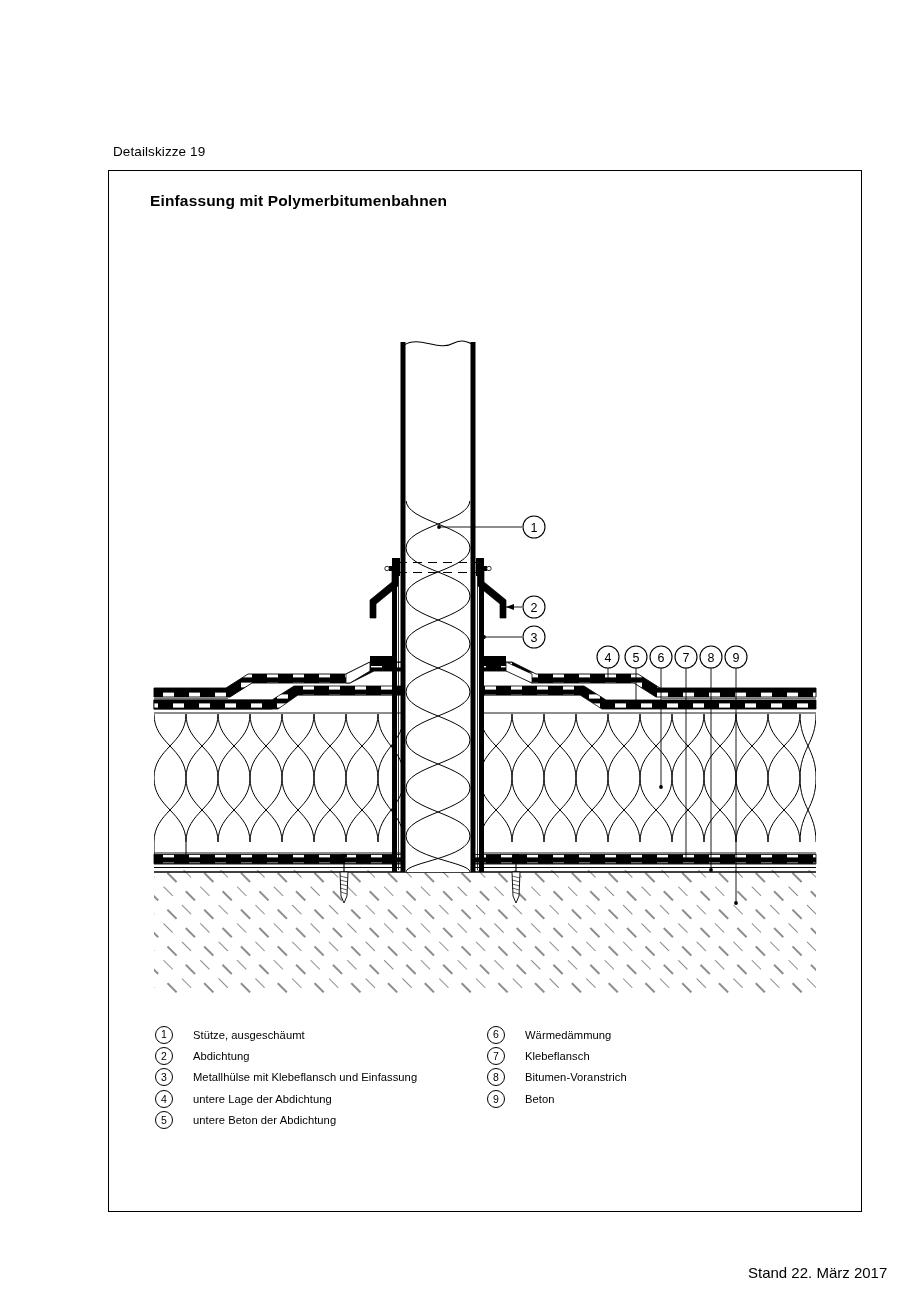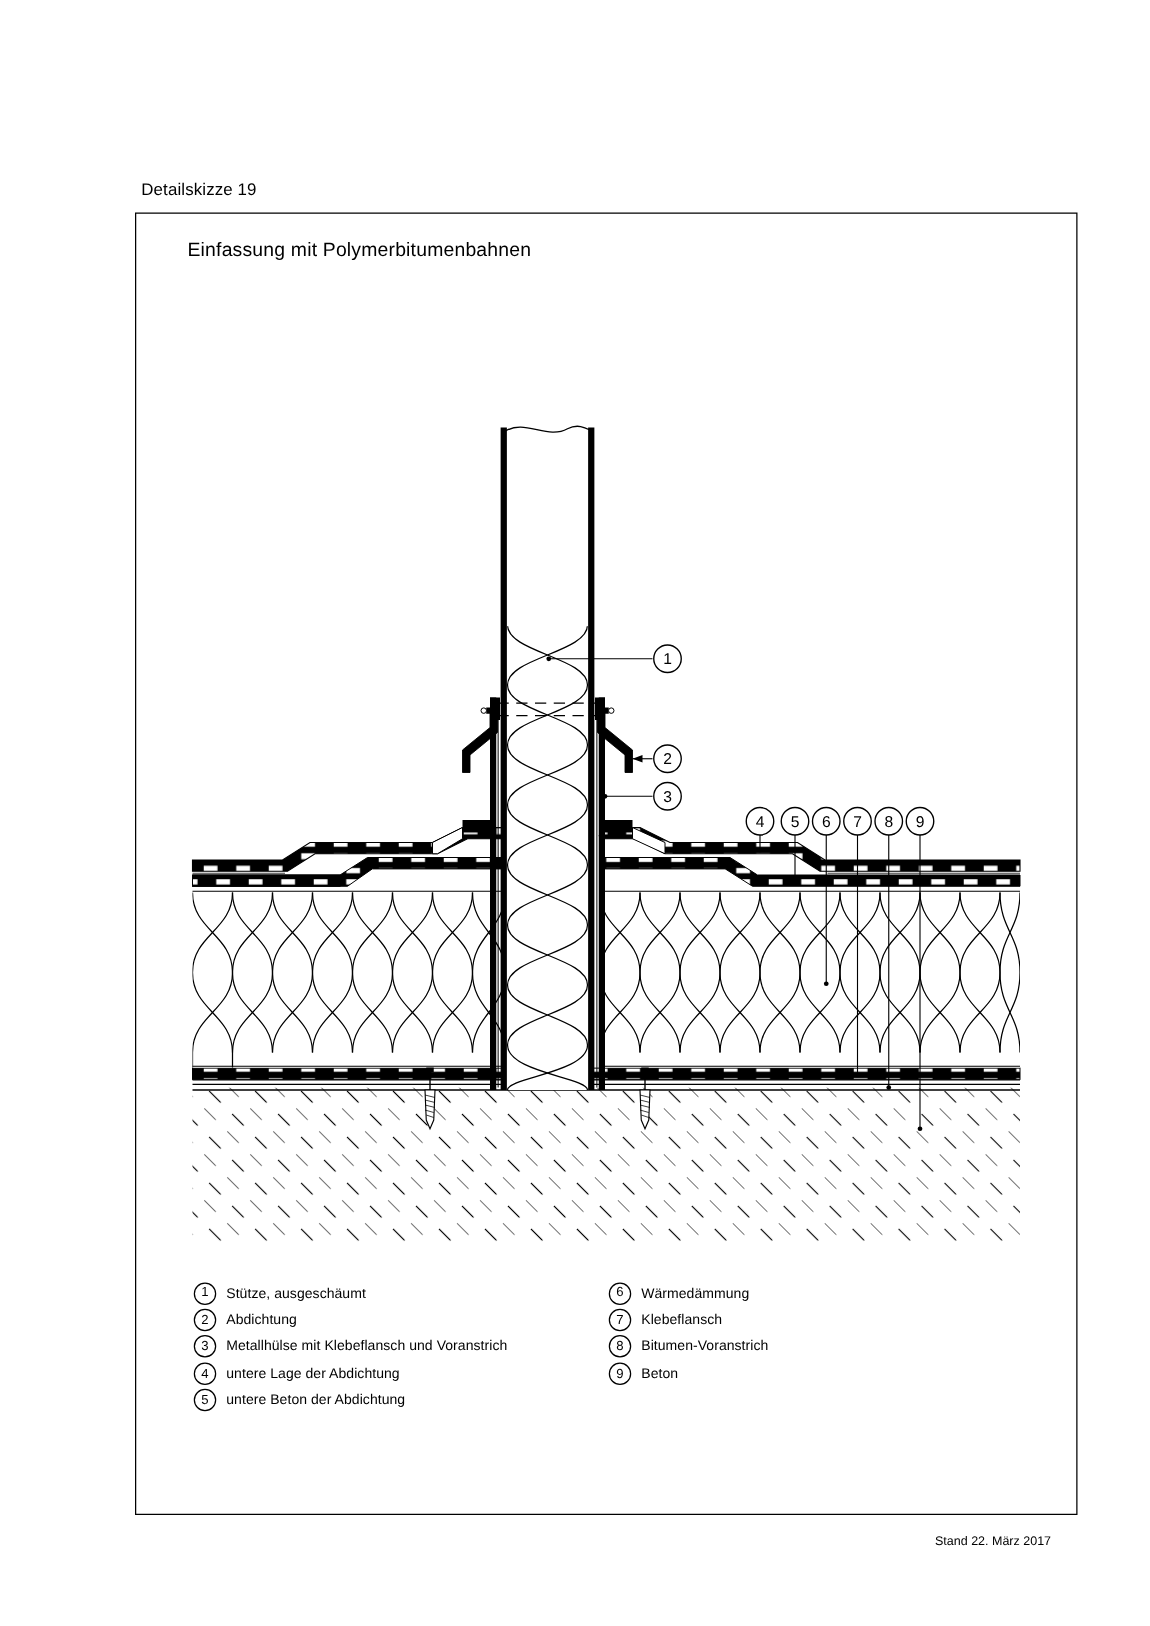--- a/index.html
+++ b/index.html
@@ -5,36 +5,36 @@
   html,body{margin:0;padding:0;background:#ffffff;}
   body{width:920px;height:1301px;position:relative;
        font-family:"Liberation Sans","DejaVu Sans",sans-serif;color:#000;}
   #page{position:absolute;left:0;top:0;width:920px;height:1301px;overflow:hidden;background:#fff;border-radius:15px;}
 
   #sheet-label{position:absolute;left:113px;top:144px;font-size:13.5px;letter-spacing:.1px;white-space:nowrap;}
 
   #frame{position:absolute;left:108px;top:170px;width:754px;height:1042px;
          border:1.6px solid #000;box-sizing:border-box;background:#fff;}
 
-  #detail-title{position:absolute;left:150px;top:192px;font-size:15.5px;font-weight:normal;
+  #detail-title{position:absolute;left:150px;top:192px;font-size:15.5px;font-weight:bold;
                 letter-spacing:.15px;white-space:nowrap;}
 
-  #footer-date{position:absolute;left:748px;top:1228px;font-size:10px;white-space:nowrap;}
+  #footer-date{position:absolute;left:748px;top:1264px;font-size:15px;white-space:nowrap;}
 
   #draw{position:absolute;left:108px;top:170px;width:754px;height:1042px;}
 
   
   .legend{position:absolute;font-size:11.2px;}
   #legend-col-a{left:155px;top:1024px;}
   #legend-col-b{left:487px;top:1024px;}
   .leg-row{display:flex;align-items:center;height:21.4px;}
   .leg-num{width:18px;height:18px;border:1px solid #000;border-radius:50%;
            display:flex;align-items:center;justify-content:center;
            font-size:10.5px;line-height:1;flex:0 0 auto;box-sizing:border-box;}
-  .leg-txt{margin-left:8px;white-space:nowrap;letter-spacing:.05px;}
+  .leg-txt{margin-left:20px;white-space:nowrap;letter-spacing:.05px;}
 </style>
 </head>
 <body>
 
 <div id="page">
 
   <div id="sheet-label">Detailskizze 19</div>
 
   <div id="frame"></div>
 
@@ -329,21 +329,21 @@
     <div class="leg-row">
       <span class="leg-num">1</span>
       <span class="leg-txt">Stütze, ausgeschäumt</span>
     </div>
     <div class="leg-row">
       <span class="leg-num">2</span>
       <span class="leg-txt">Abdichtung</span>
     </div>
     <div class="leg-row">
       <span class="leg-num">3</span>
-      <span class="leg-txt">Metallhülse mit Klebeflansch und Voranstrich</span>
+      <span class="leg-txt">Metallhülse mit Klebeflansch und Einfassung</span>
     </div>
     <div class="leg-row">
       <span class="leg-num">4</span>
       <span class="leg-txt">untere Lage der Abdichtung</span>
     </div>
     <div class="leg-row">
       <span class="leg-num">5</span>
       <span class="leg-txt">untere Beton der Abdichtung</span>
     </div>
   </div>

